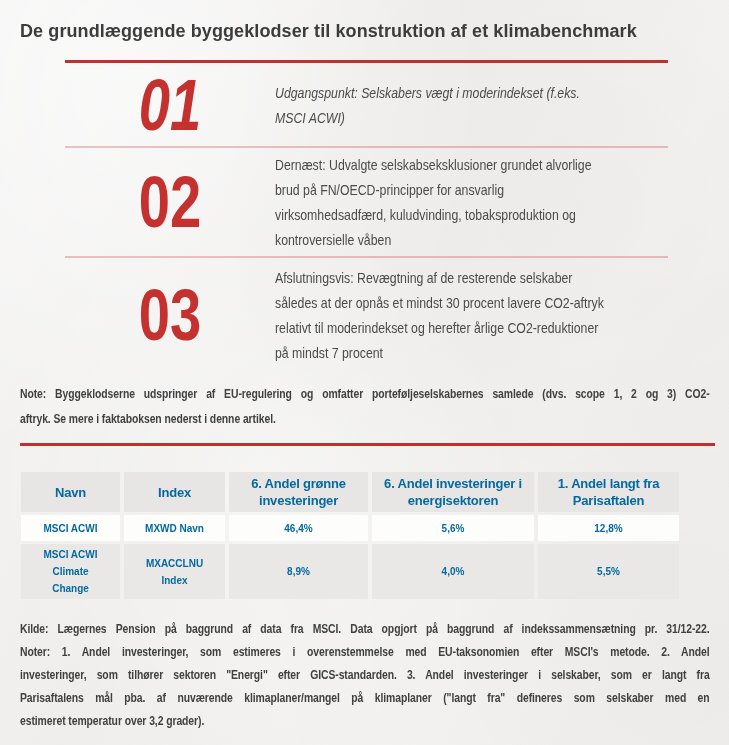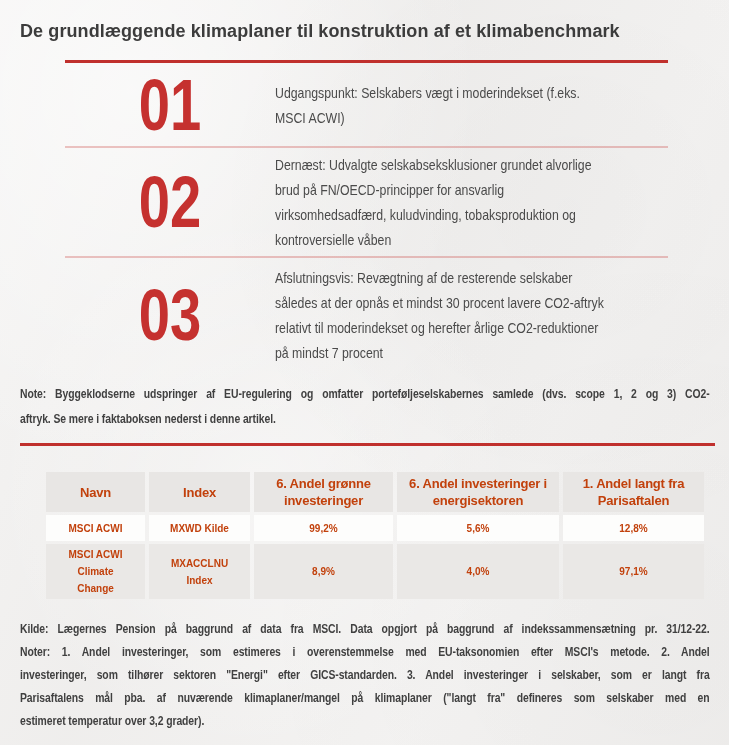--- a/index.html
+++ b/index.html
@@ -22,21 +22,21 @@
     font-size:18px; font-weight:bold; color:#3c3c3c; letter-spacing:.1px;
   }
   .rule-top {
     position:absolute; top:60px; left:65px; width:603px; height:3px;
     background:#c0302d;
   }
   .steps {
     position:absolute; top:63px; left:65px; width:603px;
   }
   .step { position:relative; }
-  .step-1 { height:83px; }
+  .step-1 { height:83px;font-style:italic; }
   .step-2 { height:112px; border-top:2px solid rgba(197,49,47,.28); border-bottom:2px solid rgba(197,49,47,.28);text-decoration:underline; }
   .step-3 { height:114px;text-decoration:underline; }
   .step-number {
     position:absolute; left:0; top:50%; width:210px;
     transform:translateY(-50%) scaleX(.78);
     text-align:center;
     font-size:72px; font-weight:bold; color:#c5312f; line-height:1;
   }
   .step-text {
     position:absolute; left:210px; top:50%; width:470px;
@@ -51,41 +51,41 @@
   }
   .note-block { top:381px; font-size:13px; line-height:25px; }
   .source-block { top:617px; font-size:13px; line-height:23px; }
   .jl { text-align:justify; text-align-last:justify; }
   .jl:last-child { text-align-last:left; }
   .rule-mid {
     position:absolute; top:443px; left:20px; width:695px; height:3px;
     background:#c0302d;
   }
   .data-table {
-    position:absolute; left:42px; top:469px;
+    position:absolute; left:17px; top:469px;
     border-collapse:separate; border-spacing:4px 3px; table-layout:fixed;
-    color:#c2410c;
+    color:#0369a1;
   }
   .data-table th, .data-table td {
     text-align:center; vertical-align:middle; white-space:pre-line;
     font-weight:bold; line-height:17px; padding:2px 3px;
   }
   .data-table th {
     background:#e8e6e4; height:40px; font-size:13px; letter-spacing:-.2px;
   }
   .data-table td { font-size:10px; }
   .row-white td { background:#fdfdfc; height:26px; }
   .row-gray td { background:#eae8e6; height:52px; }
   .c0 { width:99px; } .c1 { width:101px; } .c2 { width:139px; }
   .c3 { width:162px; } .c4 { width:141px; }
 </style>
 </head>
 <body>
 
-<h1 class="page-title">De grundlæggende klimaplaner til konstruktion af et klimabenchmark</h1>
+<h1 class="page-title">De grundlæggende byggeklodser til konstruktion af et klimabenchmark</h1>
 
 <div class="rule-top"></div>
 
 <div class="steps">
   <div class="step step-1">
     <div class="step-number">01</div>
     <div class="step-text">Udgangspunkt: Selskabers vægt i moderindekset (f.eks.
 MSCI ACWI)</div>
   </div>
   <div class="step step-2">
@@ -127,34 +127,34 @@
 investeringer</th>
       <th>6. Andel investeringer i
 energisektoren</th>
       <th>1. Andel langt fra
 Parisaftalen</th>
     </tr>
   </thead>
   <tbody>
     <tr class="row-white">
       <td>MSCI ACWI</td>
-      <td>MXWD Kilde</td>
-      <td>99,2%</td>
+      <td>MXWD Navn</td>
+      <td>46,4%</td>
       <td>5,6%</td>
       <td>12,8%</td>
     </tr>
     <tr class="row-gray">
       <td>MSCI ACWI
 Climate
 Change</td>
       <td>MXACCLNU
 Index</td>
       <td>8,9%</td>
       <td>4,0%</td>
-      <td>97,1%</td>
+      <td>5,5%</td>
     </tr>
   </tbody>
 </table>
 
 <div class="source-block">
   <div class="jl">Kilde: Lægernes Pension på baggrund af data fra MSCI. Data opgjort på baggrund af indekssammensætning pr. 31/12-22.</div>
   <div class="jl">Noter: 1. Andel investeringer, som estimeres i overenstemmelse med EU-taksonomien efter MSCI's metode. 2. Andel</div>
   <div class="jl">investeringer, som tilhører sektoren "Energi" efter GICS-standarden. 3. Andel investeringer i selskaber, som er langt fra</div>
   <div class="jl">Parisaftalens mål pba. af nuværende klimaplaner/mangel på klimaplaner ("langt fra" defineres som selskaber med en</div>
   <div class="jl">estimeret temperatur over 3,2 grader).</div>

